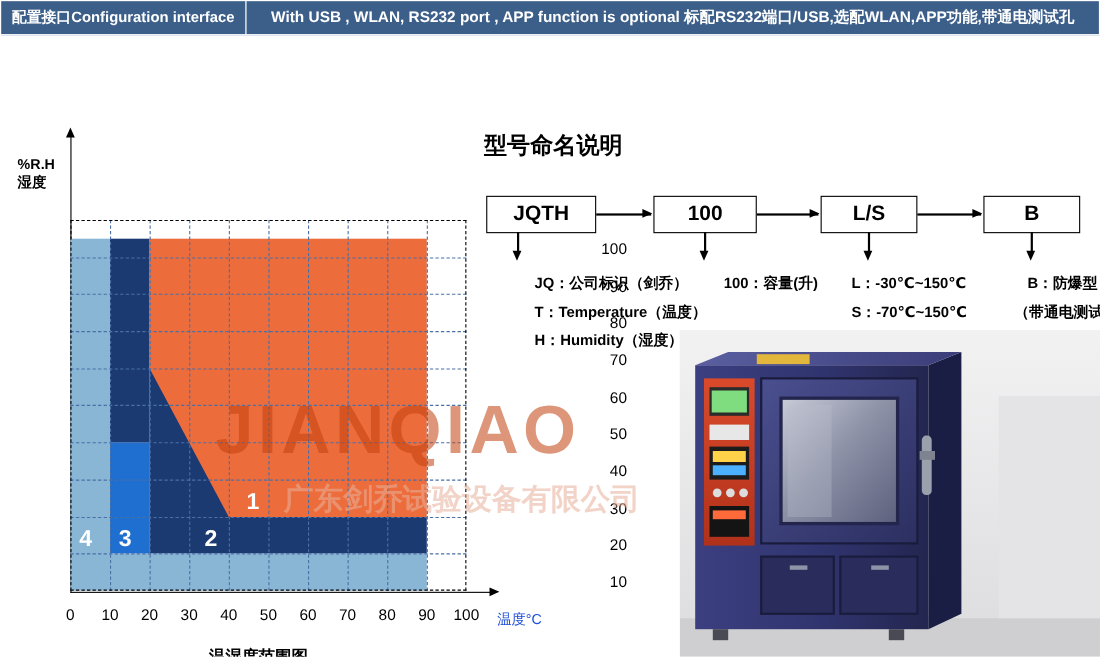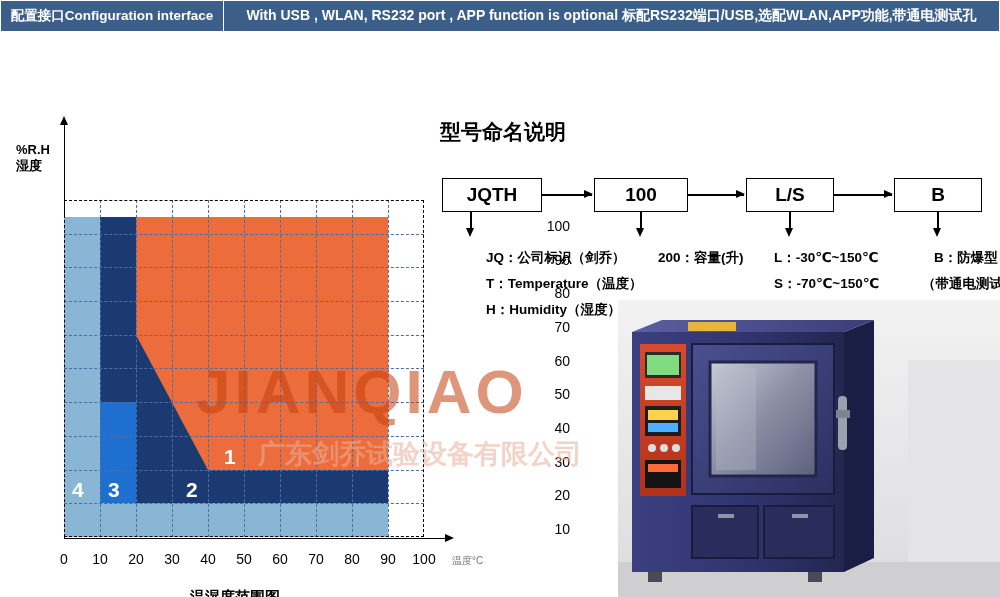--- a/index.html
+++ b/index.html
@@ -47,21 +47,21 @@
     left:16px;top:142px;
     font-size:13px;color:#000;
     line-height:1.25;
     text-align:left;
     white-space:pre-line;
     font-weight:bold;
   }
   .axis-label-x{
     position:absolute;
     left:452px;top:554px;
-    font-size:10px;color:#737373;
+    font-size:13px;color:#1d4ed8;
   }
   .chart-caption{
     position:absolute;
     left:190px;top:588px;
     font-size:15px;color:#000;font-weight:bold;
   }
   
   .plot{
     position:absolute;
     left:64px;top:200px;
@@ -284,21 +284,21 @@
 
 <div class="downarrow" style="left:470px;top:211px;"></div>
 <div class="downarrow" style="left:640px;top:211px;"></div>
 <div class="downarrow" style="left:789px;top:211px;"></div>
 <div class="downarrow" style="left:937px;top:211px;"></div>
 
 <div class="legend-txt" style="left:442px;top:249px;">JQ：公司标识（剑乔）</div>
 <div class="legend-txt" style="left:442px;top:275px;">T：Temperature（温度）</div>
 <div class="legend-txt" style="left:442px;top:301px;text-align:center;">H：Humidity（湿度）</div>
 
-<div class="legend-txt" style="left:614px;top:249px;">200：容量(升)</div>
+<div class="legend-txt" style="left:614px;top:249px;">100：容量(升)</div>
 
 <div class="legend-txt" style="left:730px;top:249px;">L：-30℃~150℃</div>
 <div class="legend-txt" style="left:730px;top:275px;">S：-70℃~150℃</div>
 
 <div class="legend-txt" style="left:890px;top:249px;">B：防爆型</div>
 <div class="legend-txt" style="left:878px;top:275px;">（带通电测试孔）</div>
 
 <div class="wm wm1">JIANQIAO</div>
 <div class="wm wm2">广东剑乔试验设备有限公司</div>
 

